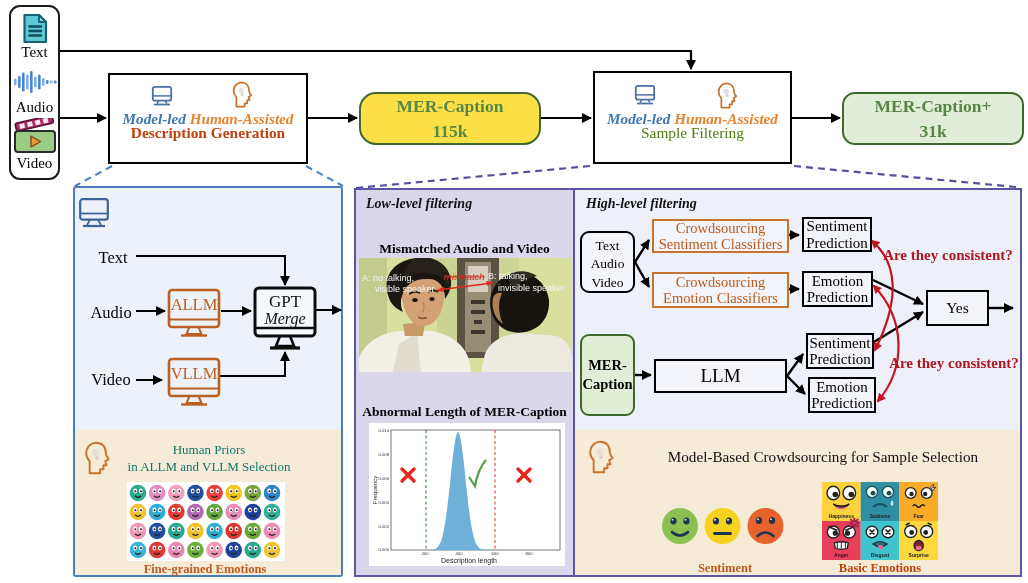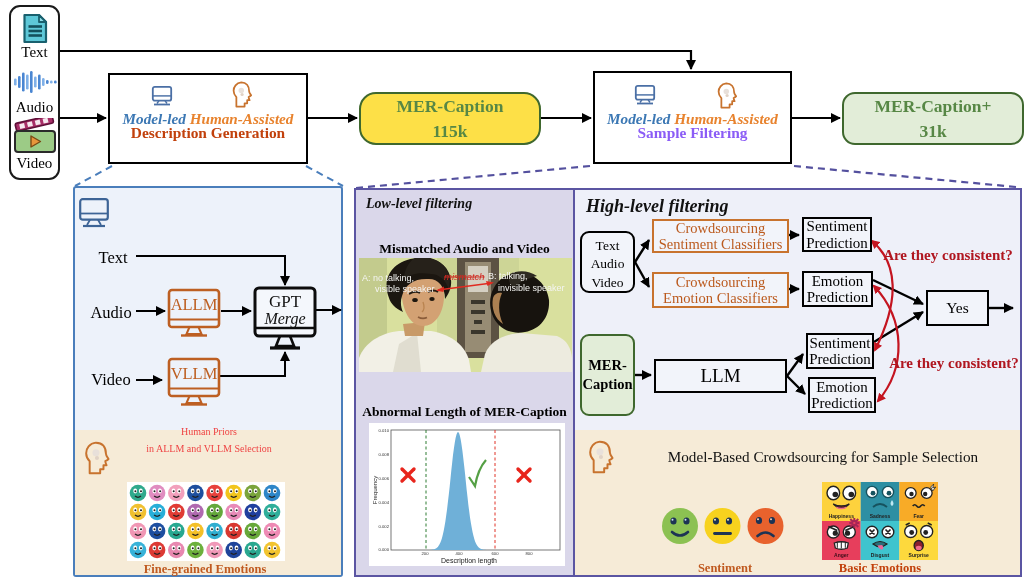--- a/index.html
+++ b/index.html
@@ -105,21 +105,21 @@
         <line x1="1.8" y1="10.9" x2="20.2" y2="10.9" stroke="#4a6fa5" stroke-width="1.4400000000000002"></line>
         <path d="M8.0,15.700000000000001 L6.0,18.5 M14.0,15.700000000000001 L16.0,18.5" stroke="#4a6fa5" stroke-width="1.4400000000000002" fill="none"></path>
         <line x1="3.0" y1="19.5" x2="19.0" y2="19.5" stroke="#4a6fa5" stroke-width="1.8"></line>
       </svg></div>
   <div class="abs" id="head2" style="left:122px;top:9px;"><svg width="21" height="27" viewBox="0 0 26 33">
         <path d="M11.5,1.6 C5.2,2.2 2,7 2,11.8 C2,15.2 3.4,17.6 5.4,19.6 L5.4,31.4 L15.6,31.4 L15.6,27.4 L18.8,27.4 L18.8,23.6 L21.8,23.6 C21.8,23.6 20.6,20.8 20.6,19.6 C21.6,19.1 23.2,18.3 23.7,17.4 C22.9,16.2 21.2,14.4 21.2,12.4 C21.2,5.6 17.8,1.6 11.5,1.6 Z" fill="none" stroke="#c8732e" stroke-width="2.2" stroke-linejoin="round"></path>
         <circle cx="11.5" cy="11.5" r="3.4" fill="#e8e0da"></circle>
         <circle cx="12.5" cy="16.5" r="2" fill="#e0d2c6"></circle>
       </svg></div>
   <div class="abs" style="left:0;top:37px;width:100%;text-align:center;font-size:15.2px;line-height:17px;font-weight:bold;font-style:italic;white-space:nowrap;"><span style="color:#3c78b4">Model-led</span> <span style="color:#e8832e">Human-Assisted</span></div>
-  <div class="abs" style="left:0;top:51px;width:100%;text-align:center;font-size:15.4px;line-height:17px;font-weight:bold;color:#8b5cf6;white-space:nowrap;">Sample Filtering</div>
+  <div class="abs" style="left:0;top:51px;width:100%;text-align:center;font-size:15.4px;line-height:17px;font-weight:normal;color:#4d7c0f;white-space:nowrap;">Sample Filtering</div>
 </div>
 
 <div class="box ctr" style="left:842px;top:92px;width:182px;height:53px;border:2.6px solid #3f682e;border-radius:13px;background:#e2edd8;z-index:2;color:#578745;font-weight:bold;font-size:17.5px;line-height:25px;">MER-Caption+<br>31k</div>
 
 <div class="box" style="left:73px;top:186px;width:270px;height:391px;border:2px solid #4a7ebb;border-radius:3px;background:#edf2fa;z-index:2"></div>
 <div class="box" style="left:75px;top:430px;width:266px;height:145px;background:#f6ebd7;z-index:2"></div>
 
 <div class="abs" id="monP" style="left:78px;top:197px;z-index:4"><svg width="32" height="31" viewBox="0 0 32 31">
       <rect x="2.2" y="2.2" width="27.6" height="20.5" rx="2.5" fill="none" stroke="#3d6496" stroke-width="2.2"></rect>
       <line x1="2.2" y1="16.5" x2="29.8" y2="16.5" stroke="#3d6496" stroke-width="1.7600000000000002"></line>
@@ -172,21 +172,21 @@
       <line x1="17" y1="62" x2="47" y2="62" stroke="#0c0c0c" stroke-width="3.2"></line>
       <text x="32" y="20.5" text-anchor="middle" font-family="Liberation Serif,serif" font-size="17" fill="#111">GPT</text>
       <text x="32" y="37.5" text-anchor="middle" font-family="Liberation Serif,serif" font-size="16" font-style="italic" fill="#111">Merge</text>
     </svg></div>
 
 <div class="abs" id="headP1" style="left:84px;top:441px;z-index:4"><svg width="27" height="34" viewBox="0 0 26 33">
       <path d="M11.5,1.6 C5.2,2.2 2,7 2,11.8 C2,15.2 3.4,17.6 5.4,19.6 L5.4,31.4 L15.6,31.4 L15.6,27.4 L18.8,27.4 L18.8,23.6 L21.8,23.6 C21.8,23.6 20.6,20.8 20.6,19.6 C21.6,19.1 23.2,18.3 23.7,17.4 C22.9,16.2 21.2,14.4 21.2,12.4 C21.2,5.6 17.8,1.6 11.5,1.6 Z" fill="none" stroke="#c8732e" stroke-width="1.9" stroke-linejoin="round"></path>
       <circle cx="11.5" cy="11.5" r="3.4" fill="#e8e0da"></circle>
       <circle cx="12.5" cy="16.5" r="2" fill="#e0d2c6"></circle>
     </svg></div>
-<div class="abs" style="left:99px;top:424px;width:220px;text-align:center;font-size:10px;color:#ef4444;z-index:4;line-height:16.5px;white-space:nowrap;">Human Priors<br>in ALLM and VLLM Selection</div>
+<div class="abs" style="left:99px;top:442px;width:220px;text-align:center;font-size:13px;color:#0f766e;z-index:4;line-height:16.5px;white-space:nowrap;">Human Priors<br>in ALLM and VLLM Selection</div>
 <div class="abs" id="emogrid" style="left:127px;top:482px;z-index:4"><svg width="158" height="79" viewBox="0 0 158 79">
       <rect x="0" y="0" width="158" height="79" fill="#fff"></rect>
       <g transform="translate(11.0,11.0)">
         <circle r="8.3" fill="#2fa98c"></circle>
         <ellipse cx="-2.8" cy="-2" rx="1.9" ry="2.4" fill="#fff"></ellipse>
         <ellipse cx="2.8" cy="-2" rx="1.9" ry="2.4" fill="#fff"></ellipse>
         <circle cx="-2.6" cy="-1.8" r="1" fill="#222"></circle>
         <circle cx="3" cy="-1.8" r="1" fill="#222"></circle>
         <path d="M-3,3 Q0,5.6 3,3" stroke="#222" stroke-width="1.2" fill="none"></path>
       </g>
@@ -503,21 +503,21 @@
         <text x="90" y="132" text-anchor="middle">400</text>
         <text x="126" y="132" text-anchor="middle">600</text>
         <text x="160" y="132" text-anchor="middle">800</text>
       </g>
       <text x="100" y="140" text-anchor="middle" font-family="Liberation Sans,sans-serif" font-size="7" fill="#222">Description length</text>
       <text x="8" y="67" text-anchor="middle" font-family="Liberation Sans,sans-serif" font-size="6" fill="#222" transform="rotate(-90 8 67)">Frequency</text>
     </svg></div>
 
 <div class="box" style="left:573px;top:188px;width:449px;height:389px;border:2px solid #5b55a2;background:#eef0f9;z-index:2"></div>
 <div class="box" style="left:575px;top:430px;width:445px;height:145px;background:#f6ebd7;z-index:2"></div>
-<div class="abs" style="left:586px;top:196px;font-size:18px;font-weight:bold;font-style:italic;color:#111;z-index:3">High-level filtering</div>
+<div class="abs" style="left:586px;top:196px;font-size:14px;font-weight:bold;font-style:italic;color:#111;z-index:3">High-level filtering</div>
 
 <svg class="abs" width="447" height="389" style="left:575px;top:188px;z-index:3" viewBox="0 0 447 389">
 <defs>
 <marker id="ab3" markerWidth="12" markerHeight="10" refX="9" refY="5" orient="auto" markerUnits="userSpaceOnUse">
   <path d="M0,0 L10,5 L0,10 z" fill="#000"></path>
 </marker>
 <marker id="ar3" markerWidth="11" markerHeight="9" refX="7" refY="4.5" orient="auto-start-reverse" markerUnits="userSpaceOnUse">
   <path d="M0,0 L9,4.5 L0,9 z" fill="#c41420"></path>
 </marker>
 </defs>

